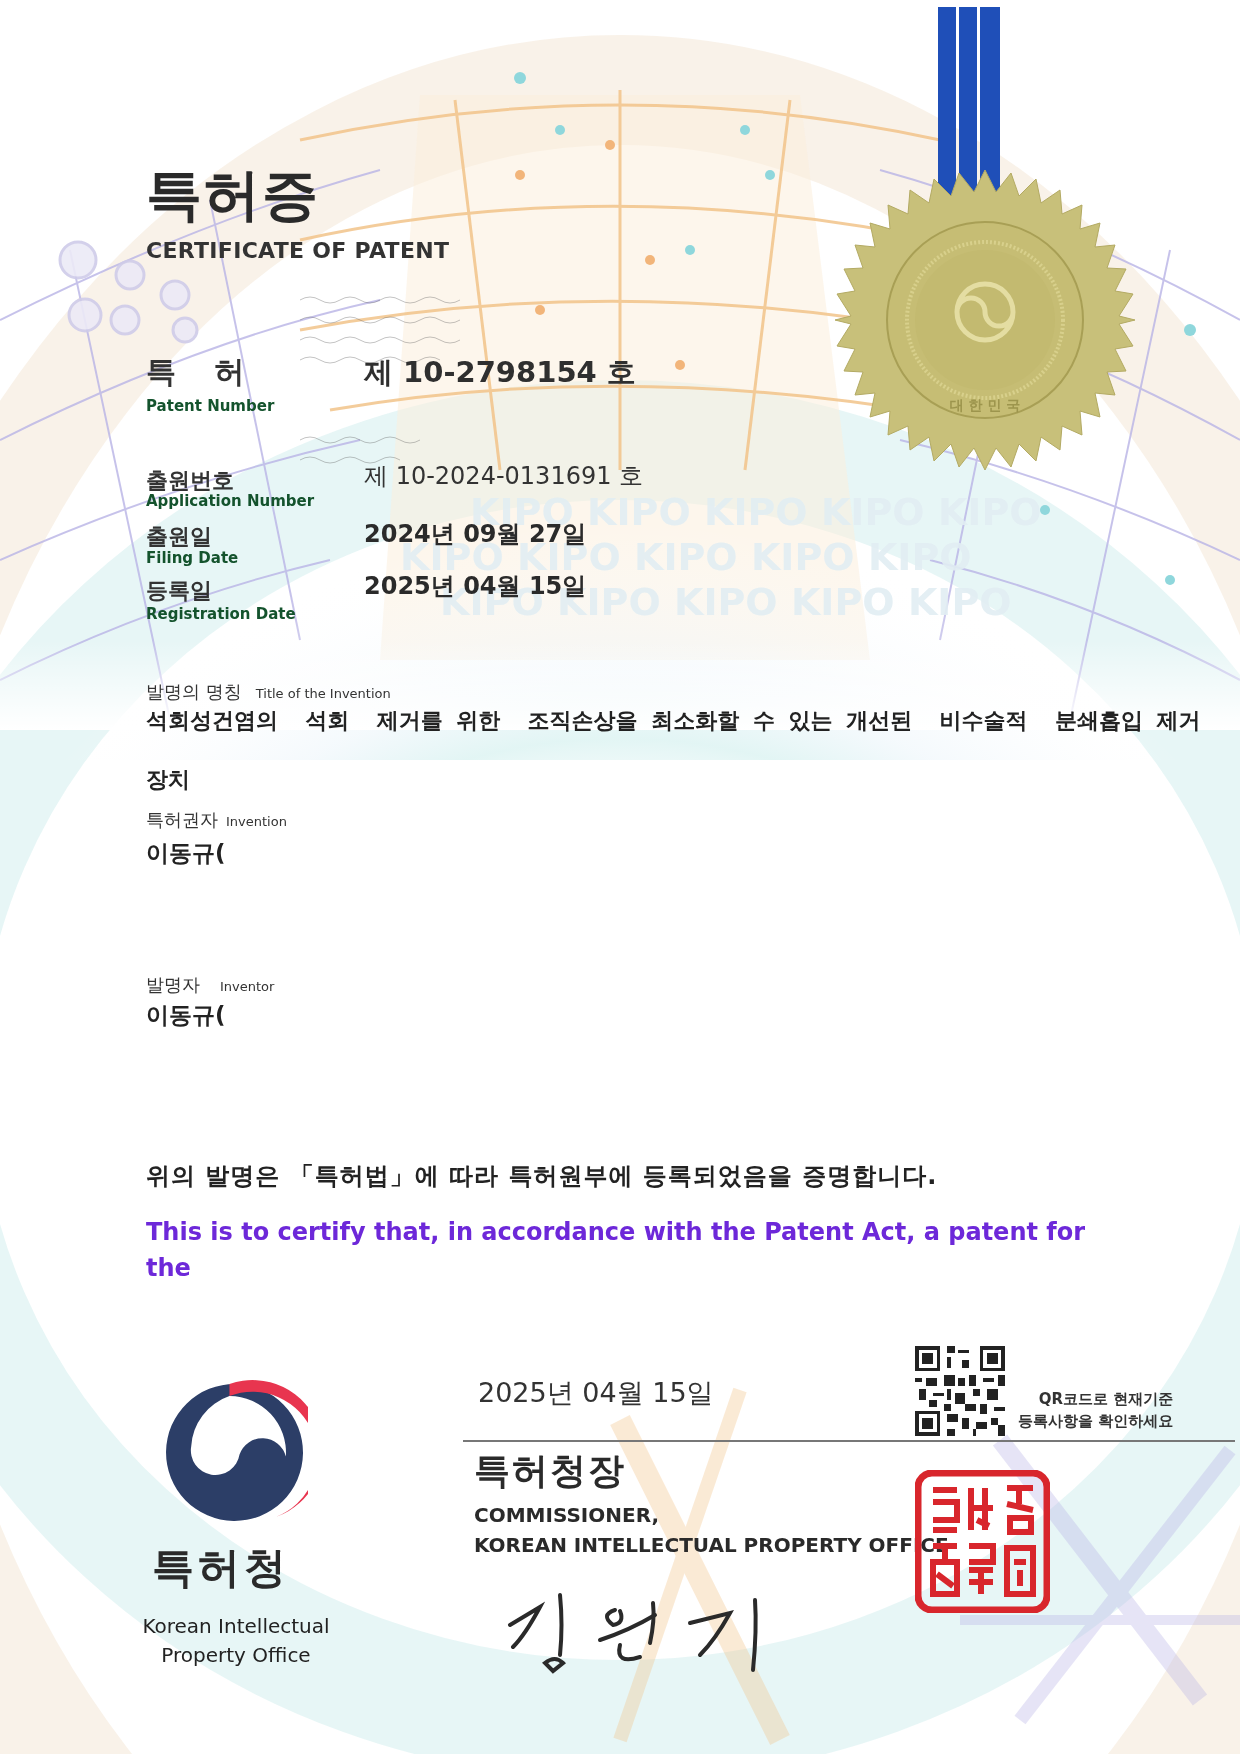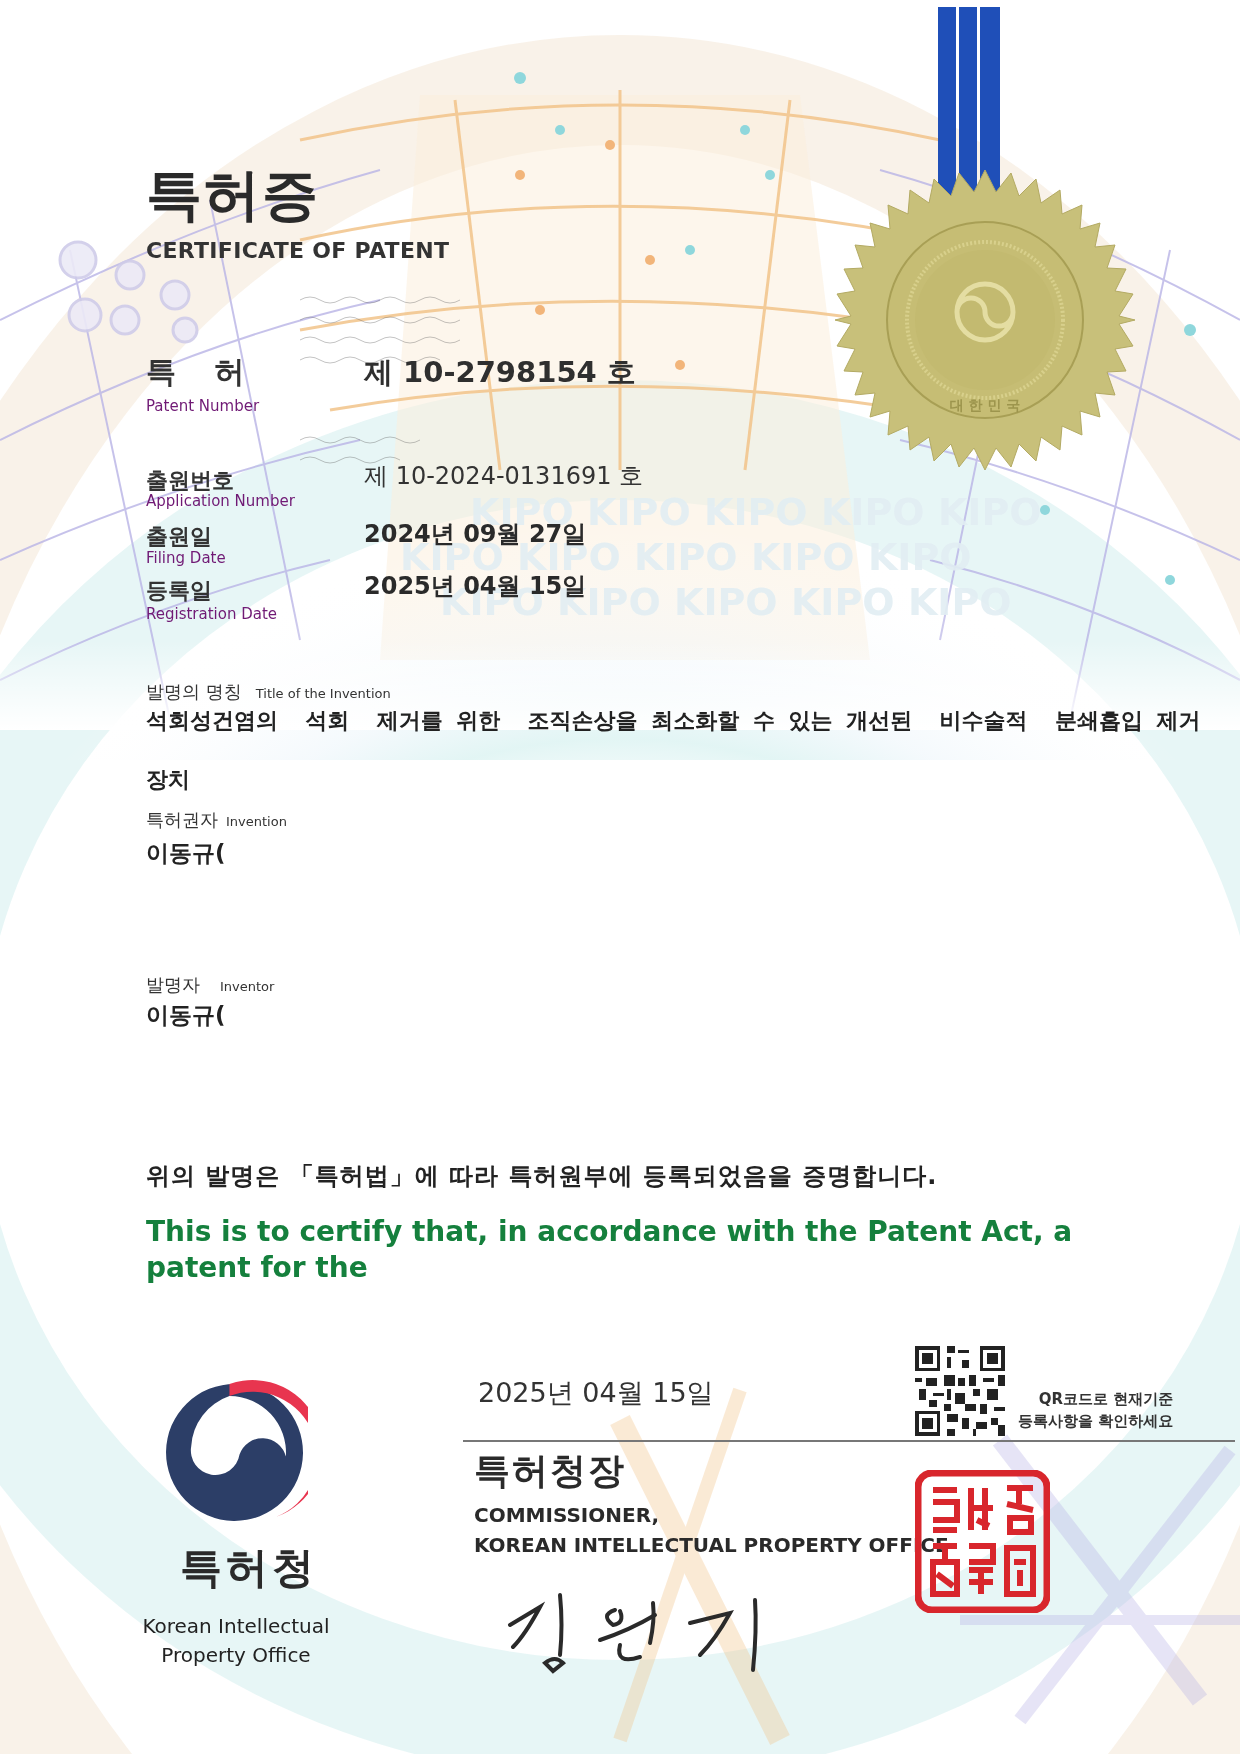--- a/index.html
+++ b/index.html
@@ -4,35 +4,35 @@
 <style>
   html, body { margin:0; padding:0; }
   body { width:1240px; height:1754px; position:relative; overflow:hidden; background:#ffffff;
          font-family:"DejaVu Sans", "Liberation Sans", sans-serif; color:#222; }
   .abs { position:absolute; }
   .bg-layer { position:absolute; left:0; top:0; width:1240px; height:1754px; pointer-events:none; }
   .title-ko { left:146px; top:158px; font-size:56px; font-weight:bold; color:#2a2a2a; letter-spacing:2px; }
   .title-en { left:146px; top:238px; font-size:22px; font-weight:bold; color:#333; letter-spacing:0.3px; }
   .lbl-ko { font-size:22px; font-weight:bold; color:#333; }
   .lbl-ko-big { font-size:30px; font-weight:bold; color:#333; letter-spacing:14px; }
-  .lbl-en { font-size:15px; font-weight:normal; color:#701a75; }
+  .lbl-en { font-size:15px; font-weight:bold; color:#14532d; }
   .val { font-size:24px; font-weight:bold; color:#2a2a2a; }
   .val-big { font-size:29px; font-weight:bold; color:#2f2f2f; }
   .sec-ko { font-size:18px; color:#333; }
   .sec-en { font-size:13px; color:#333; margin-left:14px; }
   .body-ko { font-size:22px; font-weight:bold; color:#222; word-spacing:6px; }
   .name { font-size:23px; font-weight:bold; color:#222; }
   .cert-ko { left:146px; top:1160px; font-size:24px; font-weight:bold; color:#222; letter-spacing:1px; }
-  .cert-en { left:146px; top:1214px; font-size:28px; font-weight:bold; color:#15803d; line-height:36px; width:960px; }
+  .cert-en { left:146px; top:1214px; font-size:24px; font-weight:bold; color:#6d28d9; line-height:36px; width:960px; }
   .issue-date { left:478px; top:1375px; font-size:27px; color:#333; }
   .rule { left:463px; top:1440px; width:772px; height:2px; background:#777; }
   .comm-ko { left:474px; top:1447px; font-size:36px; font-weight:bold; color:#2a2a2a; letter-spacing:2px; }
   .comm-en { left:474px; top:1500px; font-size:20px; font-weight:bold; color:#2a2a2a; line-height:30px; }
   .qr-note { left:1018px; top:1388px; font-size:15px; font-weight:bold; color:#333; line-height:22px; text-align:right; }
-  .kipo-ko { left:164px; top:1540px; width:170px; text-align:center; font-size:42px; font-weight:bold; color:#2a2a2a; letter-spacing:4px; }
+  .kipo-ko { left:136px; top:1540px; width:170px; text-align:center; font-size:42px; font-weight:bold; color:#2a2a2a; letter-spacing:4px; }
   .kipo-en { left:118px; top:1612px; width:236px; text-align:center; font-size:20px; color:#222; line-height:29px; }
 </style>
 </head>
 <body>
 
 <svg class="bg-layer" viewBox="0 0 1240 1754" xmlns="http://www.w3.org/2000/svg">
   <defs>
     <radialGradient id="tealGlow" cx="620" cy="1300" r="780" gradientUnits="userSpaceOnUse">
       <stop offset="0.55" stop-color="#ffffff" stop-opacity="0"></stop>
       <stop offset="0.72" stop-color="#dff4f3" stop-opacity="0.9"></stop>

